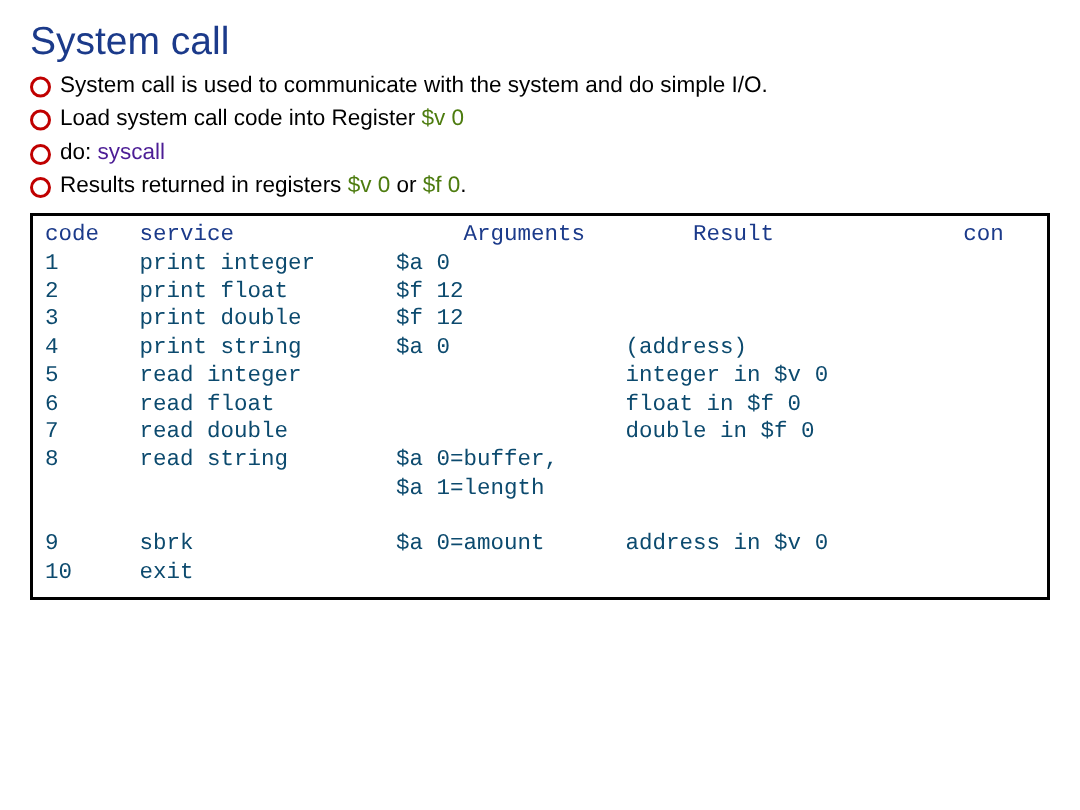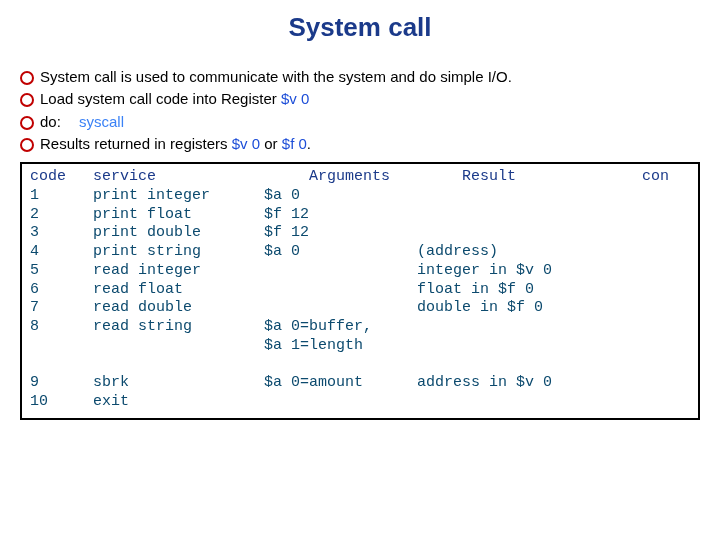--- a/index.html
+++ b/index.html
@@ -13,24 +13,24 @@
     color: #000;
     overflow: hidden;
   }
   .slide {
     padding: 12px 20px 0 20px;
     box-sizing: border-box;
     width: 100%;
     height: 100%;
   }
   h1 {
-    text-align: center;
-    margin: 0 0 24px 0;
+    text-align: left;
+    margin: 0 0 4px 0;
     font-size: 26px;
-    font-weight: bold;
+    font-weight: normal;
     color: #1b3a8a;
   }
   .bullets {
     margin: 0 0 8px 0;
     padding: 0;
     list-style: none;
     font-weight: normal;
     font-size: 15px;
   }
   .bullets li {
@@ -41,22 +41,22 @@
   }
   .bullet-icon {
     display: inline-block;
     width: 10px;
     height: 10px;
     border-radius: 50%;
     border: 2px solid #c00000;
     margin: 4px 6px 0 0;
     flex: 0 0 auto;
   }
-  .blue { color: #1d4ed8; }
-  .red  { color: #3b82f6; margin-left: 14px; }
+  .blue { color: #4d7c0f; }
+  .red  { color: #4c1d95; }
   .table-wrap {
     border: 2px solid #000;
     padding: 4px 8px 6px 8px;
     font-family: "Courier New", Courier, monospace;
     font-weight: normal;
     font-size: 15px;
     white-space: pre;
     overflow: hidden;
     line-height: 1.25;
   }

